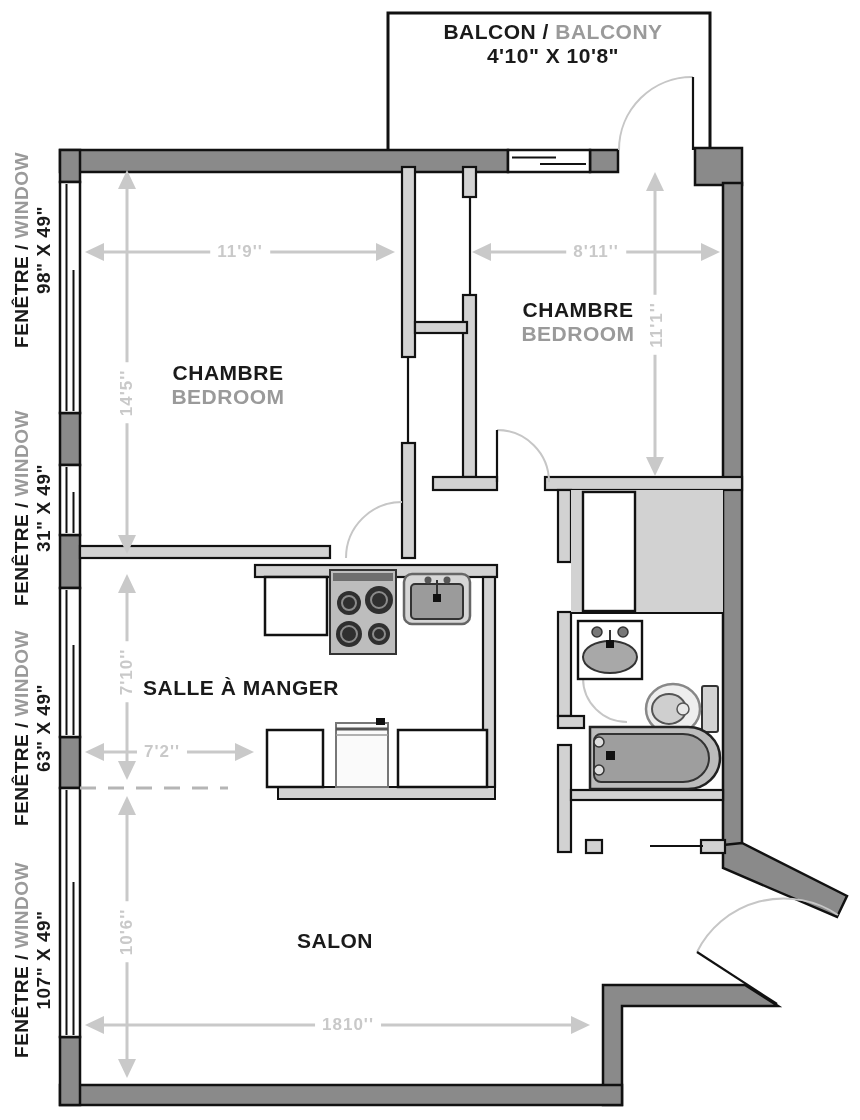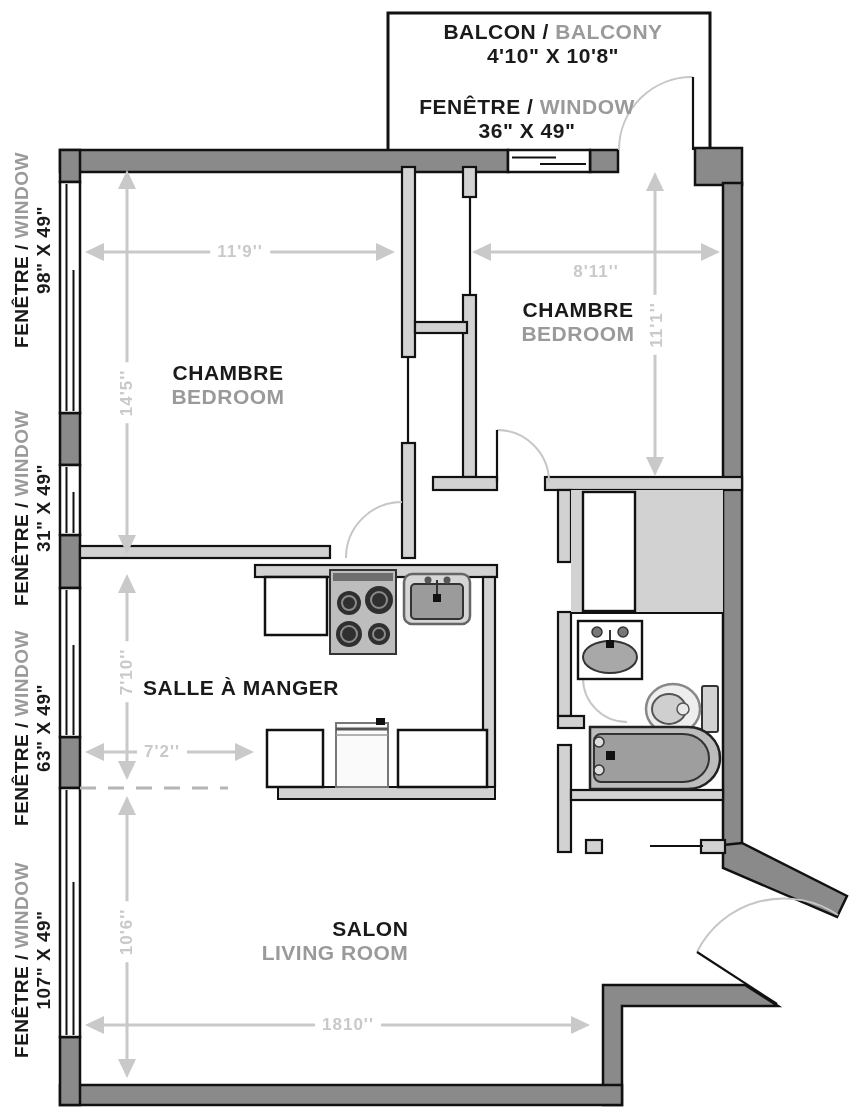--- a/index.html
+++ b/index.html
@@ -214,28 +214,20 @@
 
   <div class="lbl head" style="left:553px;top:44px;">
     <div>
       <span class="fr">BALCON</span>
       <span class="fr">/</span>
       <span class="en">BALCONY</span>
     </div>
     <div class="size">4'10" X 10'8"</div>
   </div>
 
-  <div class="lbl head" style="left:527px;top:119px;">
-    <div>
-      <span class="fr">FENÊTRE</span>
-      <span class="fr">/</span>
-      <span class="en">WINDOW</span>
-    </div>
-    <div class="size">36" X 49"</div>
-  </div>
 
   <div class="lbl side rot" style="left:33px;top:250px;">
     <div><span class="fr">FENÊTRE</span> <span class="fr">/</span> <span class="en">WINDOW</span></div>
     <div class="size">98" X 49"</div>
   </div>
   <div class="lbl side rot" style="left:33px;top:508px;">
     <div><span class="fr">FENÊTRE</span> <span class="fr">/</span> <span class="en">WINDOW</span></div>
     <div class="size">31" X 49"</div>
   </div>
   <div class="lbl side rot" style="left:33px;top:728px;">
@@ -253,25 +245,24 @@
   </div>
   <div class="lbl room" style="left:578px;top:322px;">
     <div class="fr">CHAMBRE</div>
     <div class="en">BEDROOM</div>
   </div>
   <div class="lbl room" style="left:241px;top:688px;">
     <div class="fr">SALLE À MANGER</div>
   </div>
   <div class="lbl room" style="left:335px;top:941px;text-align:right;">
     <div class="fr">SALON</div>
-    <div class="en">LIVING ROOM</div>
   </div>
 
   <div class="dimlbl" style="left:240px;top:252px;">11'9''</div>
-  <div class="dimlbl" style="left:596px;top:252px;margin-top:20px;">8'11''</div>
+  <div class="dimlbl" style="left:596px;top:252px;">8'11''</div>
   <div class="dimlbl rot" style="left:127px;top:393px;">14'5''</div>
   <div class="dimlbl rot" style="left:657px;top:325px;">11'1''</div>
   <div class="dimlbl rot" style="left:127px;top:672px;">7'10''</div>
   <div class="dimlbl" style="left:162px;top:752px;">7'2''</div>
   <div class="dimlbl rot" style="left:127px;top:932px;">10'6''</div>
   <div class="dimlbl" style="left:348px;top:1025px;">1810''</div>
 
 </div>
 
 </body></html>

